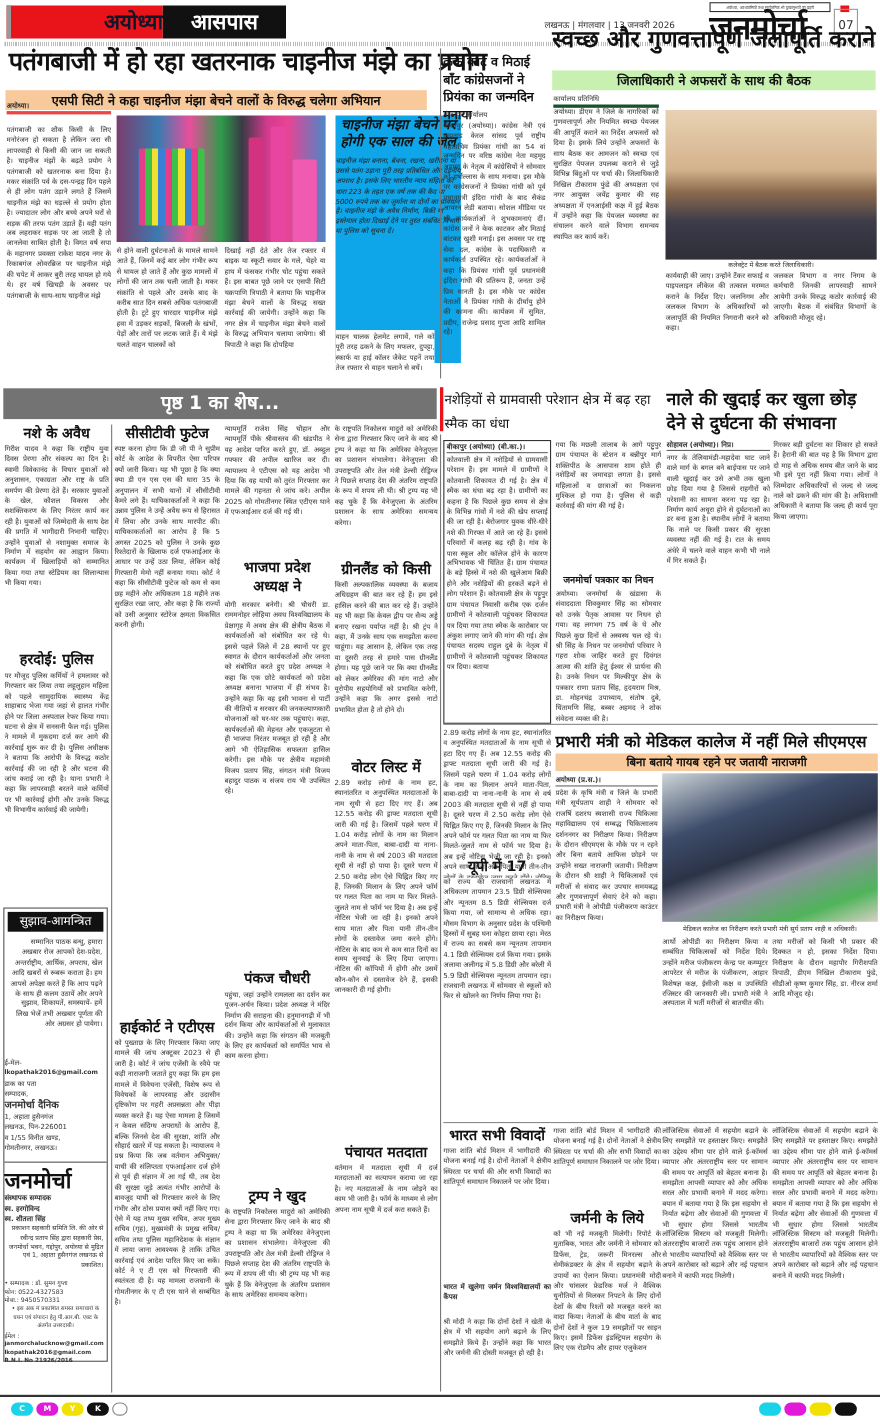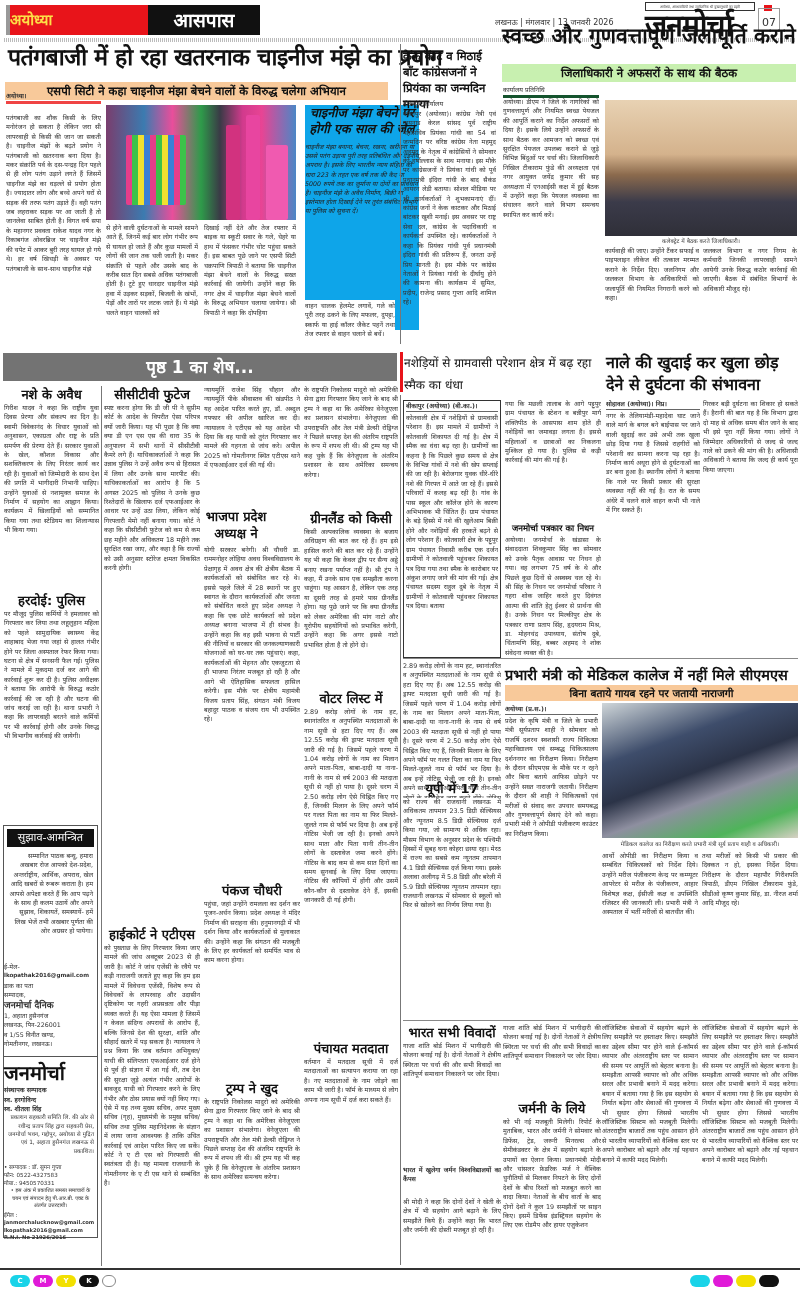--- a/index.html
+++ b/index.html
@@ -5,21 +5,21 @@
 *{box-sizing:border-box;margin:0;padding:0}
 html,body{width:800px;height:1295px;background:#fff;overflow:hidden}
 body{font-family:"DejaVu Sans",sans-serif;color:#222;position:relative}
 .abs{position:absolute}
 .txt{font-size:6.4px;line-height:9.4px;color:#333;text-align:justify;overflow:hidden}
 .hd{font-family:"DejaVu Sans",sans-serif;font-weight:bold;color:#111}
 .sub{font-weight:bold;font-size:12px;text-align:center;color:#111;overflow:hidden;white-space:nowrap}
 .rule{position:absolute;background:#888;height:1px}
 .vrule{position:absolute;background:#777;width:1px}
 
-#tag-ayodhya{left:6px;top:5px;width:142px;height:30px;background:#e8141a;color:#fde047;font-size:15px;font-weight:bold;text-align:left;line-height:30px;border-left:4px solid #999}
+#tag-ayodhya{left:6px;top:5px;width:142px;height:30px;background:#e8141a;color:#0f172a;font-size:19px;font-weight:bold;text-align:right;line-height:30px;border-left:4px solid #999}
 #tag-aaspaas{left:148px;top:5px;width:112px;height:30px;background:#111;color:#fff;font-size:19px;font-weight:bold;text-align:center;line-height:30px}
 #dateline{left:495px;top:16px;font-size:8px;color:#333}
 #logo{left:645px;top:2px;width:110px;height:36px}
 #logo .tagline{font-size:3.5px;text-align:center;border:1px solid #333;padding:1px;color:#333;white-space:nowrap;overflow:hidden}
 #logo .name{font-size:30px;font-weight:bold;line-height:30px;color:#111;letter-spacing:-1px}
 #pageno{left:758px;top:8px;width:22px;height:24px;border:1px solid #999;font-size:11px;text-align:center;line-height:28px;color:#333}
 #pageflag{left:764px;top:5px;width:8px;height:6px;background:#e8141a}
 .dots{position:absolute;height:4px;background:repeating-linear-gradient(90deg,#bbb 0 1px,#fff 1px 2px)}
 
 #h1{left:8px;top:44px;width:390px;font-size:23px;line-height:26px;white-space:nowrap;letter-spacing:-0.5px}
@@ -136,21 +136,21 @@
   </div>
 </div>
 
 <div class="vrule" style="left:101px;top:386px;height:880px"></div>
 <div class="abs hd colhd" style="left:104px;top:386px;width:96px">सीसीटीवी फुटेज</div>
 <div class="abs txt" style="left:104px;top:404px;width:96px;height:522px">स्पष्ट करना होगा कि डी जी पी ने सुप्रीम कोर्ट के आदेश के विपरीत ऐसा परिपत्र क्यों जारी किया। यह भी पूछा है कि क्या क्या डी एन एस एस की धारा 35 के अनुपालन में सभी थानों में सीसीटीवी कैमरे लगे हैं। याचिकाकर्ताओं ने कहा कि उन्नाव पुलिस ने उन्हें अवैध रूप से हिरासत में लिया और उनके साथ मारपीट की। याचिकाकर्ताओं का आरोप है कि 5 अगस्त 2025 को पुलिस ने उनके कुछ रिश्तेदारों के खिलाफ दर्ज एफआईआर के आधार पर उन्हें उठा लिया, लेकिन कोई गिरफ्तारी मेमो नहीं बनाया गया। कोर्ट ने कहा कि सीसीटीवी फुटेज को कम से कम छह महीने और अधिकतम 18 महीने तक सुरक्षित रखा जाए, और कहा है कि राज्यों को उसी अनुसार स्टोरेज क्षमता विकसित करनी होगी।</div>
 <div class="abs hd colhd" style="left:104px;top:926px;width:96px">हाईकोर्ट ने एटीएस</div>
 <div class="abs txt" style="left:104px;top:944px;width:96px;height:322px">को पुख्ताछ के लिए गिरफ्तार किया जाए मामले की जांच अक्टूबर 2023 से ही जारी है। कोर्ट ने जांच एजेंसी के रवैये पर कड़ी नाराजगी जताते हुए कहा कि हम इस मामले में विवेचना एजेंसी, विशेष रूप से विवेचकों के लापरवाह और उदासीन दृष्टिकोण पर गहरी अप्रसन्नता और पीड़ा व्यक्त करते हैं। यह ऐसा मामला है जिसमें न केवल संदिग्ध अपराधों के आरोप हैं, बल्कि जिनसे देश की सुरक्षा, शांति और सौहार्द खतरे में पड़ सकता है। न्यायालय ने प्रश्न किया कि जब वर्तमान अभियुक्त/याची की संलिप्तता एफआईआर दर्ज होने से पूर्व ही संज्ञान में आ गई थी, तब देश की सुरक्षा जुड़े अत्यंत गंभीर आरोपों के बावजूद याची को गिरफ्तार करने के लिए गंभीर और ठोस प्रयास क्यों नहीं किए गए। ऐसे में यह तथ्य मुख्य सचिव, अपर मुख्य सचिव (गृह), मुख्यमंत्री के प्रमुख सचिव/सचिव तथा पुलिस महानिदेशक के संज्ञान में लाया जाना आवश्यक है ताकि उचित कार्रवाई एवं आदेश पारित किए जा सकें। कोर्ट ने ए टी एस को गिरफ्तारी की स्वतंत्रता दी है। यह मामला राजधानी के गोमतीनगर के ए टी एस थाने से सम्बंधित है।</div>
 
 <div class="abs txt" style="left:204px;top:386px;width:96px;height:116px">न्यायमूर्ति राजेश सिंह चौहान और न्यायमूर्ति पीके श्रीवास्तव की खंडपीठ ने यह आदेश पारित करते हुए, डॉ. अब्दुल गफ्फार की अपील खारिज कर दी। न्यायालय ने एटीएस को यह आदेश भी दिया कि वह याची को तुरंत गिरफ्तार कर मामले की गहनता से जांच करे। अपील 2025 को गोमतीनगर स्थित एटीएस थाने में एफआईआर दर्ज की गई थी।</div>
-<div class="abs hd colhd" style="left:188px;top:508px;width:96px;white-space:normal;line-height:17px">भाजपा प्रदेश अध्यक्ष ने</div>
+<div class="abs hd colhd" style="left:204px;top:508px;width:96px;white-space:normal;line-height:17px">भाजपा प्रदेश अध्यक्ष ने</div>
 <div class="abs txt" style="left:204px;top:546px;width:96px;height:334px">योगी सरकार बनेगी। श्री चौधरी डा. राममनोहर लोहिया अवध विश्वविद्यालय के प्रेक्षागृह में अवध क्षेत्र की क्षेत्रीय बैठक में कार्यकर्ताओं को संबोधित कर रहे थे। इससे पहले जिले में 28 स्थानों पर हुए स्वागत के दौरान कार्यकर्ताओं और जनता को संबोधित करते हुए प्रदेश अध्यक्ष ने कहा कि एक छोटे कार्यकर्ता को प्रदेश अध्यक्ष बनाना भाजपा में ही संभव है। उन्होंने कहा कि वह इसी भावना से पार्टी की नीतियों व सरकार की जनकल्याणकारी योजनाओं को घर-घर तक पहुंचाएं। कहा, कार्यकर्ताओं की मेहनत और एकजुटता से ही भाजपा निरंतर मजबूत हो रही है और आगे भी ऐतिहासिक सफलता हासिल करेगी। इस मौके पर क्षेत्रीय महामंत्री विजय प्रताप सिंह, संगठन मंत्री विजय बहादुर पाठक व संजय राय भी उपस्थित रहे।</div>
 <div class="abs hd colhd" style="left:204px;top:882px;width:96px">पंकज चौधरी</div>
 <div class="abs txt" style="left:204px;top:900px;width:96px;height:178px">पहुंचा, जहां उन्होंने रामलला का दर्शन कर पूजन-अर्चन किया। प्रदेश अध्यक्ष ने मंदिर निर्माण की सराहना की। हनुमानगढ़ी में भी दर्शन किया और कार्यकर्ताओं से मुलाकात की। उन्होंने कहा कि संगठन की मजबूती के लिए हर कार्यकर्ता को समर्पित भाव से काम करना होगा।</div>
 <div class="abs hd colhd" style="left:204px;top:1080px;width:96px">ट्रम्प ने खुद</div>
 <div class="abs txt" style="left:204px;top:1098px;width:96px;height:168px">के राष्ट्रपति निकोलस मादुरो को अमेरिकी सेना द्वारा गिरफ्तार किए जाने के बाद श्री ट्रम्प ने कहा था कि अमेरिका वेनेजुएला का प्रशासन संभालेगा। वेनेजुएला की उपराष्ट्रपति और तेल मंत्री डेल्सी रोड्रिग्ज ने पिछले सप्ताह देश की अंतरिम राष्ट्रपति के रूप में शपथ ली थी। श्री ट्रम्प यह भी कह चुके हैं कि वेनेजुएला के अंतरिम प्रशासन के साथ अमेरिका समन्वय करेगा।</div>
 
 <div class="abs txt" style="left:304px;top:386px;width:94px;height:122px">के राष्ट्रपति निकोलस मादुरो को अमेरिकी सेना द्वारा गिरफ्तार किए जाने के बाद श्री ट्रम्प ने कहा था कि अमेरिका वेनेजुएला का प्रशासन संभालेगा। वेनेजुएला की उपराष्ट्रपति और तेल मंत्री डेल्सी रोड्रिग्ज ने पिछले सप्ताह देश की अंतरिम राष्ट्रपति के रूप में शपथ ली थी। श्री ट्रम्प यह भी कह चुके हैं कि वेनेजुएला के अंतरिम प्रशासन के साथ अमेरिका समन्वय करेगा।</div>
 <div class="abs hd colhd" style="left:304px;top:510px;width:94px">ग्रीनलैंड को किसी</div>
 <div class="abs txt" style="left:304px;top:528px;width:94px;height:160px">किसी अल्पकालिक व्यवस्था के बजाय अधिग्रहण की बात कर रहे हैं। हम इसे हासिल करने की बात कर रहे हैं। उन्होंने यह भी कहा कि केवल द्वीप पर सैन्य अड्डे बनाए रखना पर्याप्त नहीं है। श्री ट्रंप ने कहा, मैं उनके साथ एक समझौता करना चाहूंगा। यह आसान है, लेकिन एक तरह या दूसरी तरह से हमारे पास ग्रीनलैंड होगा। यह पूछे जाने पर कि क्या ग्रीनलैंड को लेकर अमेरिका की मांग नाटो और यूरोपीय सहयोगियों को प्रभावित करेगी, उन्होंने कहा कि अगर इससे नाटो प्रभावित होता है तो होने दो।</div>
 <div class="abs hd colhd" style="left:304px;top:690px;width:94px">वोटर लिस्ट में</div>

